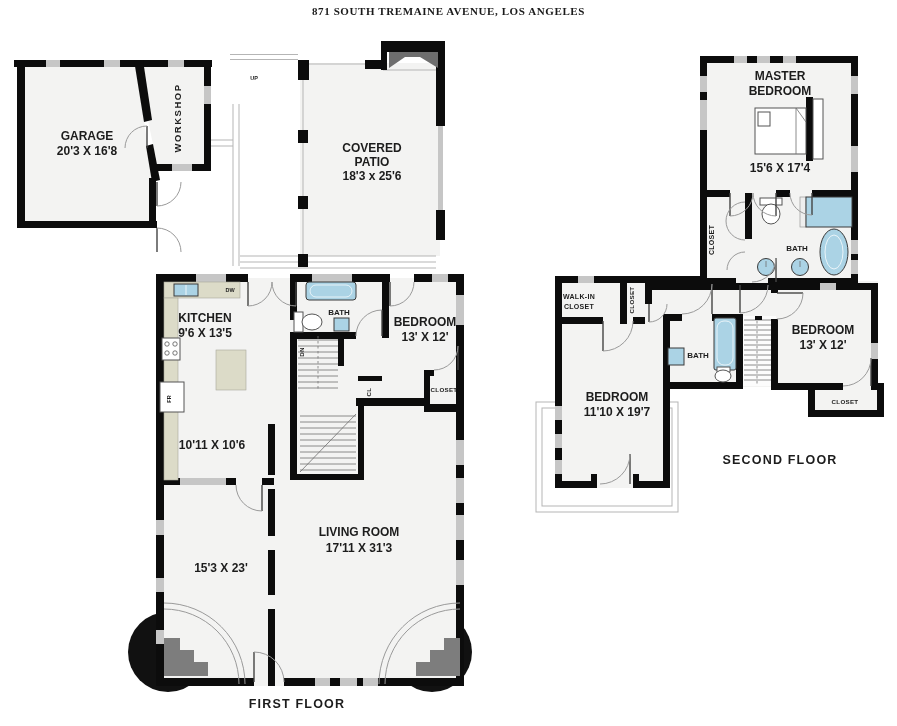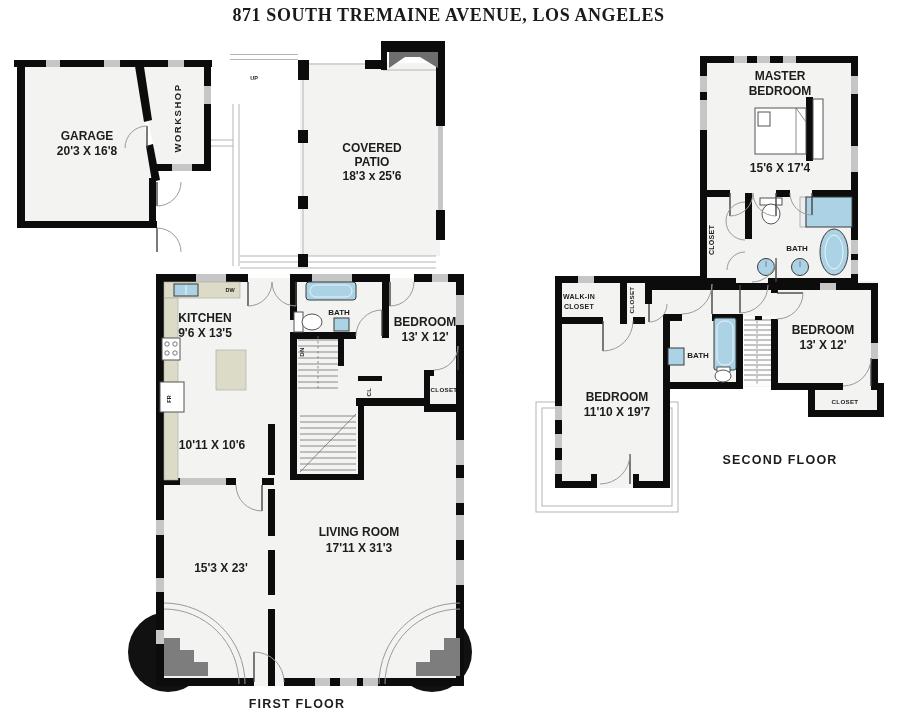--- a/index.html
+++ b/index.html
@@ -1,19 +1,19 @@
 <!DOCTYPE html>
 <html><head>
 <meta charset="utf-8">
 <style>
   html,body{margin:0;padding:0;background:#ffffff;}
   .page{position:relative;width:897px;height:726px;background:#fff;overflow:hidden;
         font-family:"Liberation Sans",sans-serif;}
   .title{position:absolute;top:5px;left:0;width:100%;text-align:center;
-         font-family:"Liberation Serif",serif;font-weight:bold;font-size:18px;
+         font-family:"Liberation Serif",serif;font-weight:bold;font-size:11px;
          letter-spacing:.6px;color:#1a1a1a;}
   svg{position:absolute;top:0;left:0;}
   .wall{fill:#0c0c0c;}
   .win{fill:#c6c6c6;}
   .room{fill:#f3f3f2;}
   .whitebox{fill:#ffffff;stroke:#555;stroke-width:1;}
   .fix{fill:#abd3e5;stroke:#3a3a3a;stroke-width:1;}
   .fixline{fill:none;stroke:#ffffff;stroke-width:1;opacity:.8;}
   .counter{fill:#dcdbc8;stroke:#a9a89a;stroke-width:.6;}
   .door{fill:none;stroke:#9a9a9a;stroke-width:1;}

